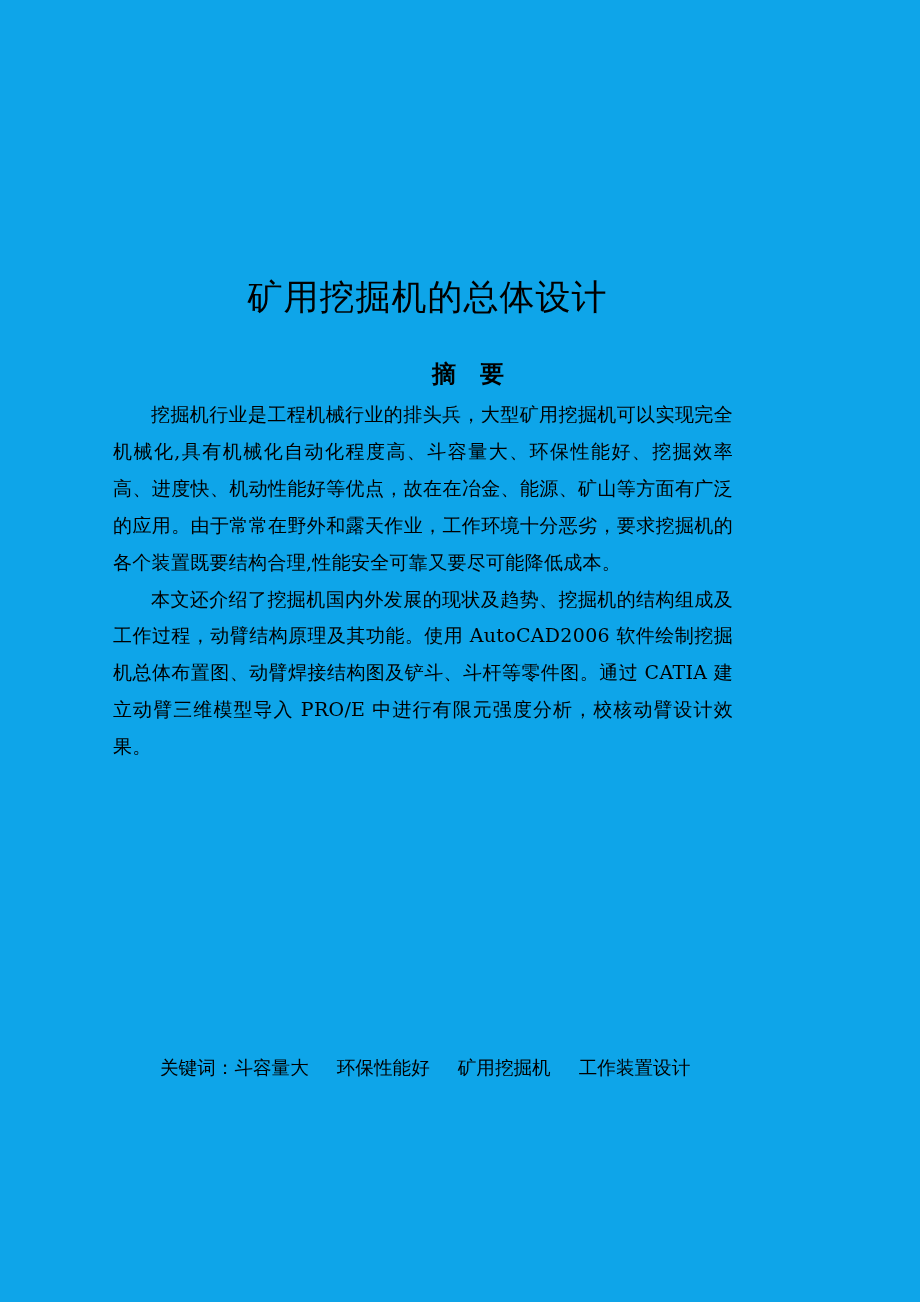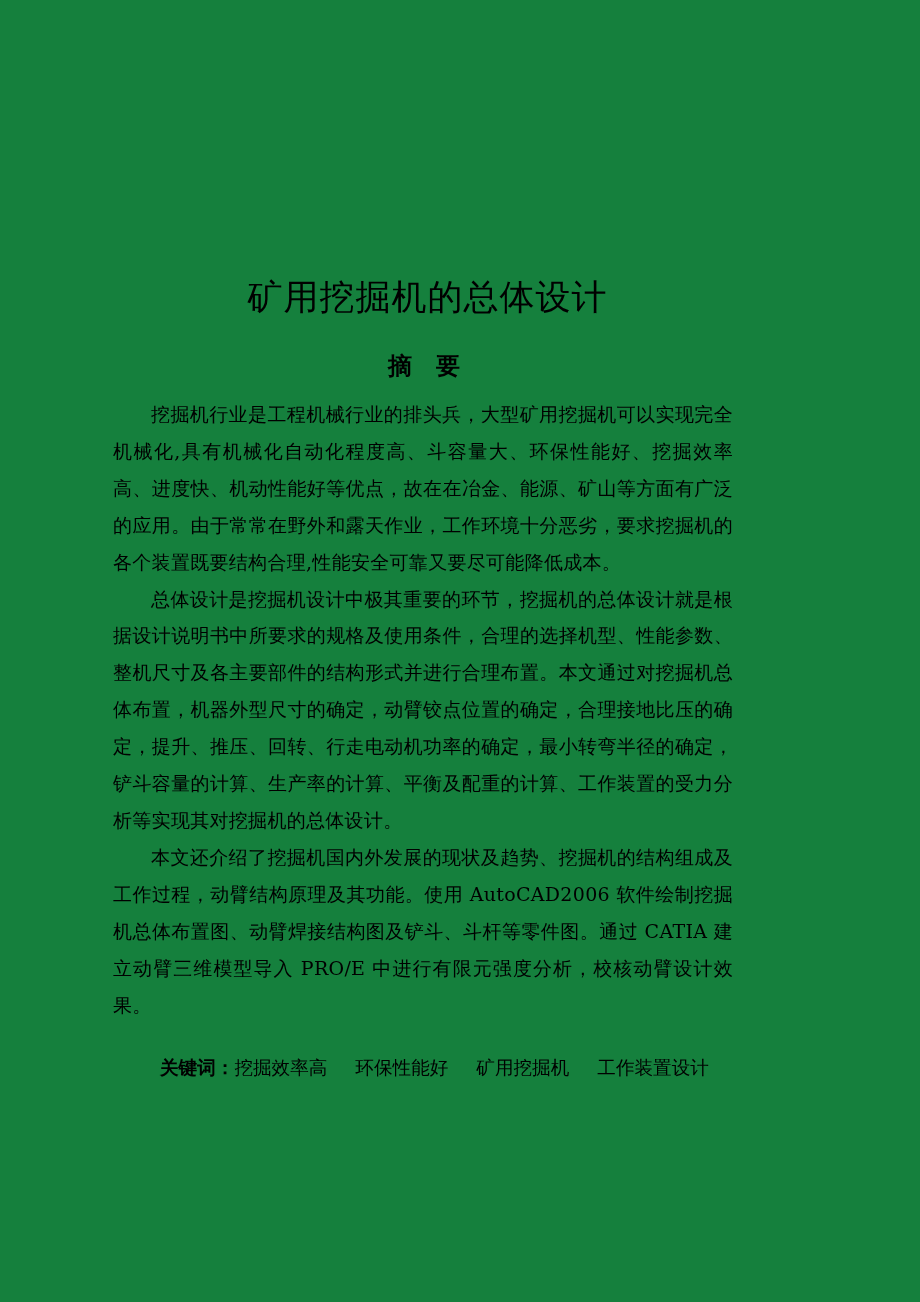--- a/index.html
+++ b/index.html
@@ -12,42 +12,43 @@
       height: 1302px;
       position: relative;
       overflow: hidden;
       color: #000000;
       font-family: "DejaVu Serif", "Liberation Serif", serif;
     }
     .page {
       position: absolute;
       left: 0; top: 0;
       width: 920px; height: 1302px;
-      background: #15803d;
+      background: #0ea5e9;
     }
     .doc-title {
       position: absolute;
       left: 0; width: 855px;
       top: 275px;
       text-align: center;
       font-family: "DejaVu Sans", "Liberation Sans", sans-serif;
       font-size: 35px;
       line-height: 44px;
       letter-spacing: 1px;
     }
     .abstract-heading {
       position: absolute;
       left: 0; width: 848px;
-      top: 348px;
+      top: 356px;
       text-align: center;
       font-family: "DejaVu Sans", "Liberation Sans", sans-serif;
       font-weight: bold;
       font-size: 24px;
       line-height: 36px;
       word-spacing: 0;
+      padding-left: 44px;
     }
     .abstract-heading span {
       display: inline-block;
       margin: 0 12px;
     }
     .body-text {
       position: absolute;
       left: 113px;
       width: 620px;
       top: 396px;
@@ -67,37 +68,35 @@
       font-size: 18.6px;
       line-height: 36px;
       white-space: nowrap;
     }
     .keywords .kw {
       display: inline-block;
       margin-right: 28px;
     }
     .keywords .kw-label {
       display: inline-block;
-      font-weight: bold;
     }
   </style>
 </head>
 <body>
 
 <div class="page">
 
   <div class="doc-title">矿用挖掘机的总体设计</div>
 
   <div class="abstract-heading">
     <span>摘</span><span>要</span>
   </div>
 
   <div class="body-text">
     <p>挖掘机行业是工程机械行业的排头兵，大型矿用挖掘机可以实现完全机械化,具有机械化自动化程度高、斗容量大、环保性能好、挖掘效率高、进度快、机动性能好等优点，故在在冶金、能源、矿山等方面有广泛的应用。由于常常在野外和露天作业，工作环境十分恶劣，要求挖掘机的各个装置既要结构合理,性能安全可靠又要尽可能降低成本。</p>
-    <p>总体设计是挖掘机设计中极其重要的环节，挖掘机的总体设计就是根据设计说明书中所要求的规格及使用条件，合理的选择机型、性能参数、整机尺寸及各主要部件的结构形式并进行合理布置。本文通过对挖掘机总体布置，机器外型尺寸的确定，动臂铰点位置的确定，合理接地比压的确定，提升、推压、回转、行走电动机功率的确定，最小转弯半径的确定，铲斗容量的计算、生产率的计算、平衡及配重的计算、工作装置的受力分析等实现其对挖掘机的总体设计。</p>
     <p>本文还介绍了挖掘机国内外发展的现状及趋势、挖掘机的结构组成及工作过程，动臂结构原理及其功能。使用 AutoCAD2006 软件绘制挖掘机总体布置图、动臂焊接结构图及铲斗、斗杆等零件图。通过 CATIA 建立动臂三维模型导入 PRO/E 中进行有限元强度分析，校核动臂设计效果。</p>
   </div>
 
   <div class="keywords">
-    <span class="kw-label">关键词：</span><span class="kw">挖掘效率高</span><span class="kw">环保性能好</span><span class="kw">矿用挖掘机</span><span class="kw">工作装置设计</span>
+    <span class="kw-label">关键词：</span><span class="kw">斗容量大</span><span class="kw">环保性能好</span><span class="kw">矿用挖掘机</span><span class="kw">工作装置设计</span>
   </div>
 
 </div>
 
 </body></html>

